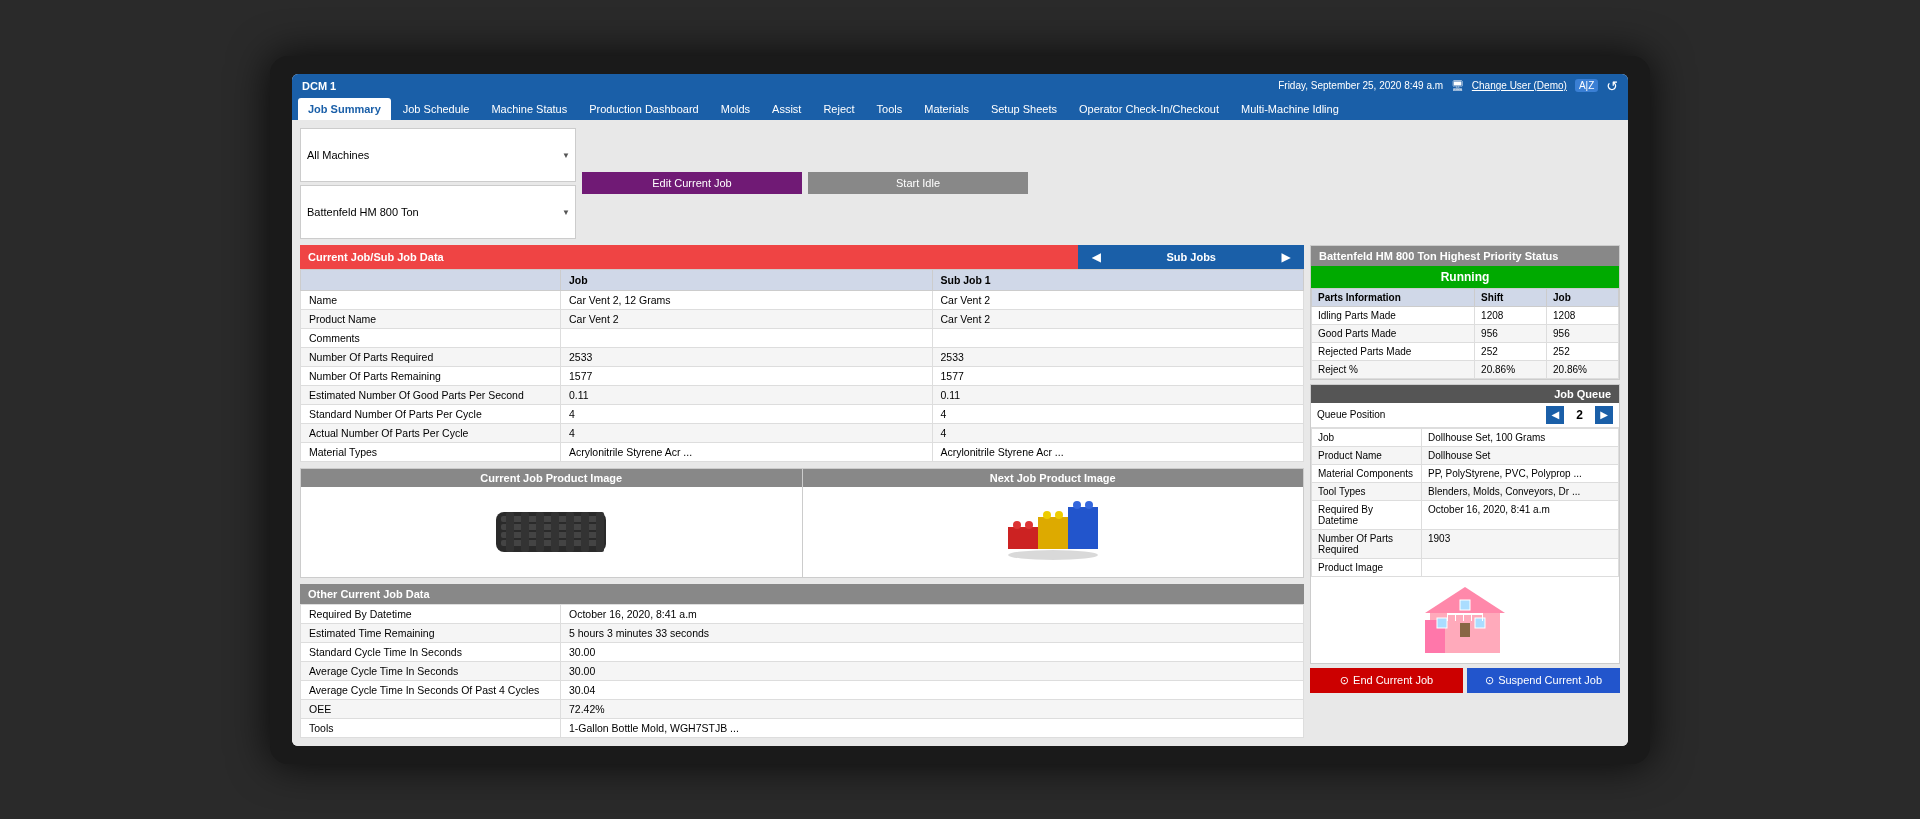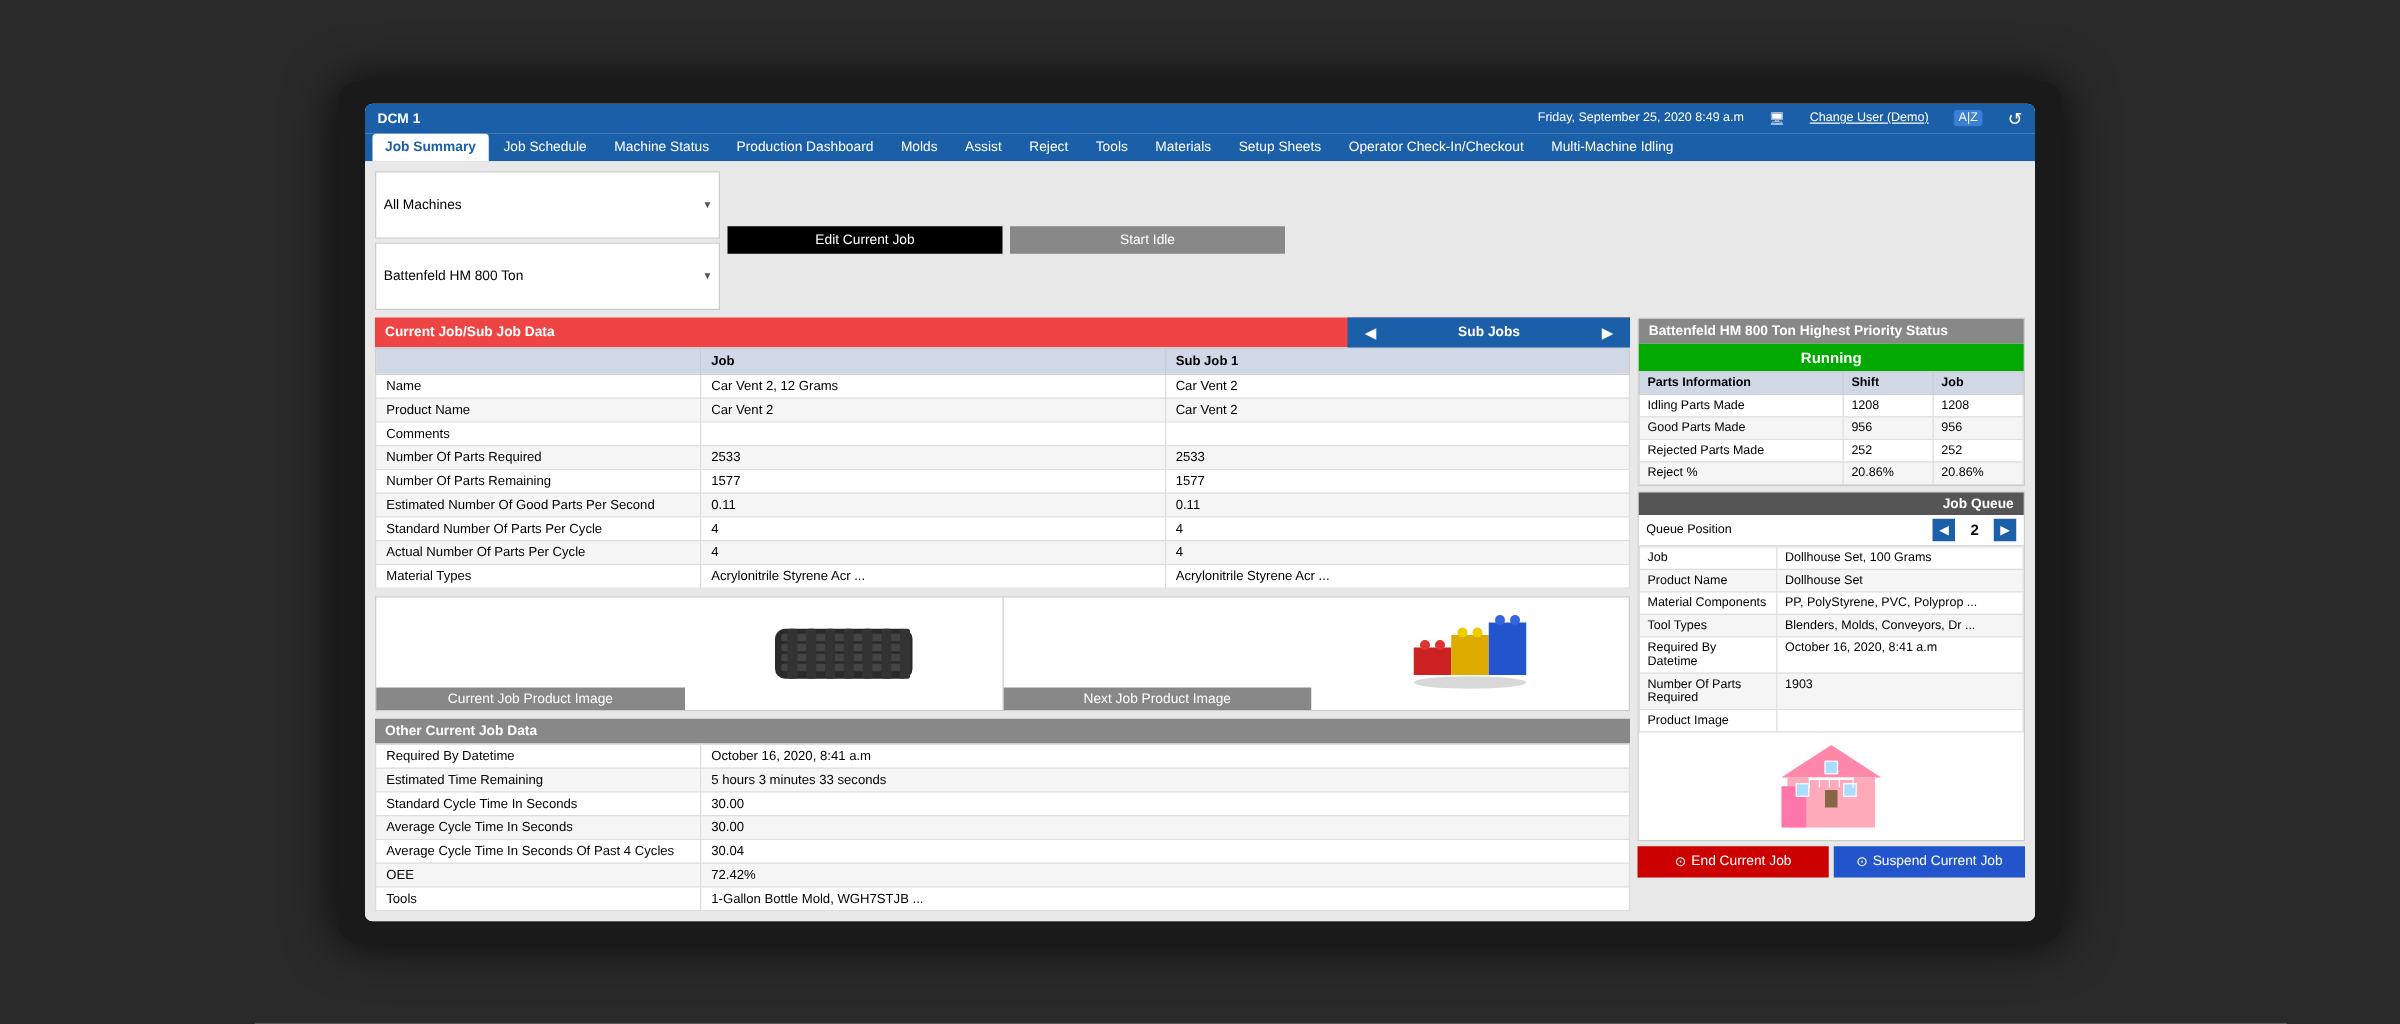--- a/index.html
+++ b/index.html
@@ -30,21 +30,21 @@
     .top-bar {
       background: #1a5fa8;
       color: white;
       display: flex;
       justify-content: space-between;
       align-items: center;
       padding: 4px 10px;
       font-size: 10px;
     }
     .top-bar-left { font-weight: bold; font-size: 11px; }
-    .top-bar-right { display: flex; align-items: center; gap: 20px; }
+    .top-bar-right { display: flex; align-items: center; gap: 8px; }
     .top-bar-right .datetime { font-size: 10px; }
     .top-bar-right .change-user { font-size: 10px; text-decoration: underline; cursor: pointer; }
     .top-bar-right .lang-badge {
       background: #3a7fd4; border-radius: 3px; padding: 1px 4px; font-size: 10px;
     }
     .top-bar-right .refresh-icon { font-size: 14px; }
 
     
     .nav-bar {
       background: #1a5fa8;
@@ -99,21 +99,21 @@
       content: '▼';
       position: absolute;
       right: 6px;
       top: 50%;
       transform: translateY(-50%);
       font-size: 8px;
       pointer-events: none;
       color: #555;
     }
     .btn-edit-job {
-      background: #000000;
+      background: #701a75;
       color: white;
       border: none;
       padding: 5px 30px;
       font-size: 11px;
       cursor: pointer;
       flex: 1;
       max-width: 220px;
     }
     .btn-start-idle {
       background: #888;
@@ -183,21 +183,23 @@
 
     
     .product-images-row {
       display: flex;
       border: 1px solid #ccc;
       background: white;
     }
     .product-img-panel {
       flex: 1;
       display: flex;
-      align-items: flex-end;
+      flex-direction: column;
+      align-items: center;
+      font-weight: bold;
     }
     .product-img-header {
       background: #888;
       color: white;
       width: 100%;
       text-align: center;
       padding: 3px;
       font-size: 11px;
     }
     .product-img-body {

